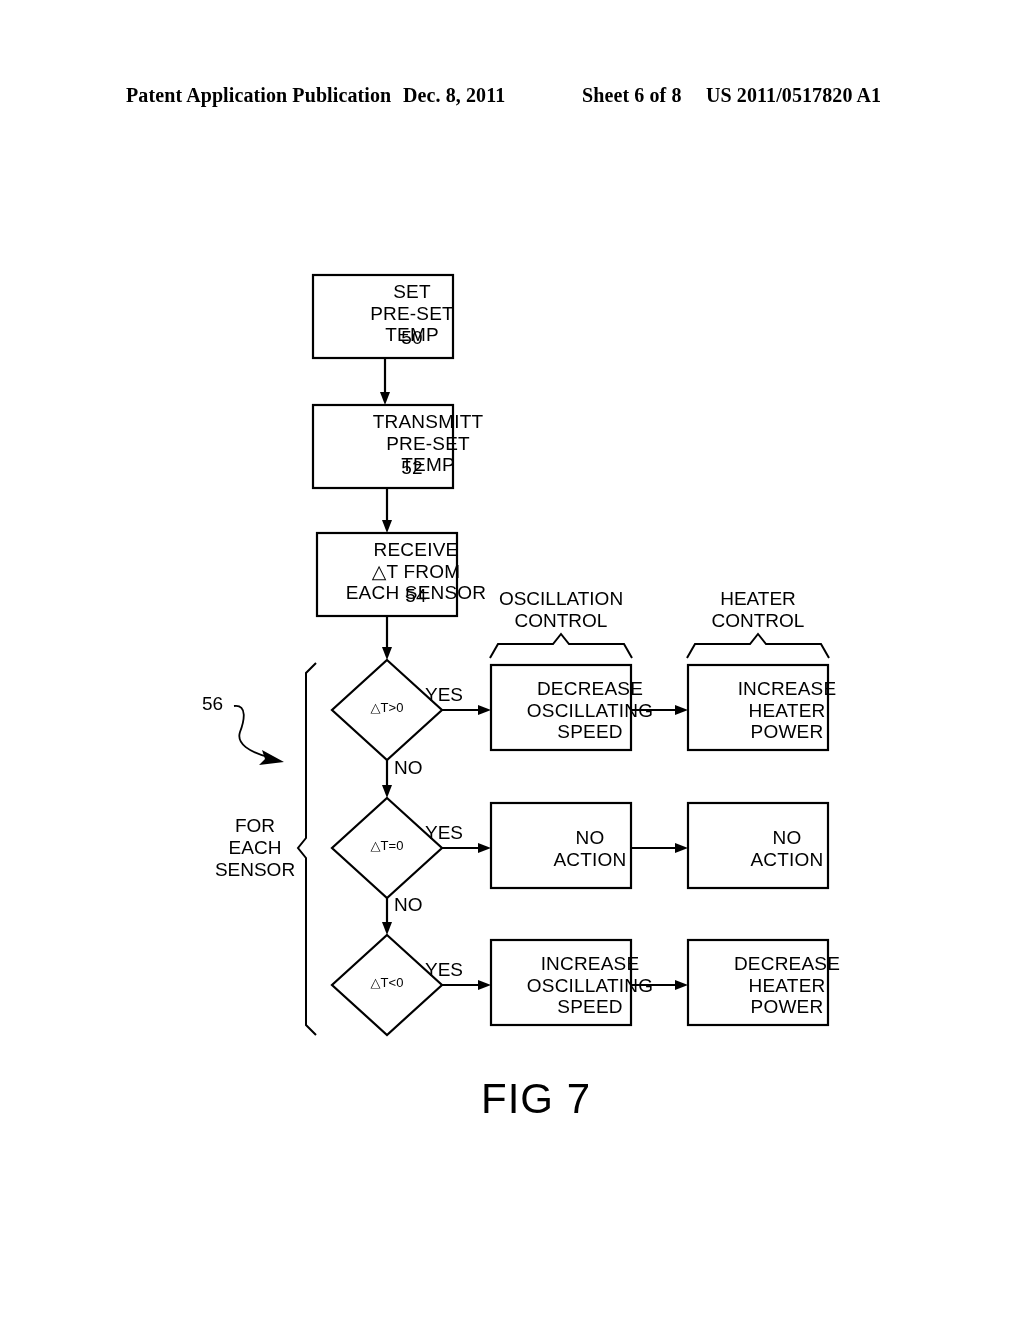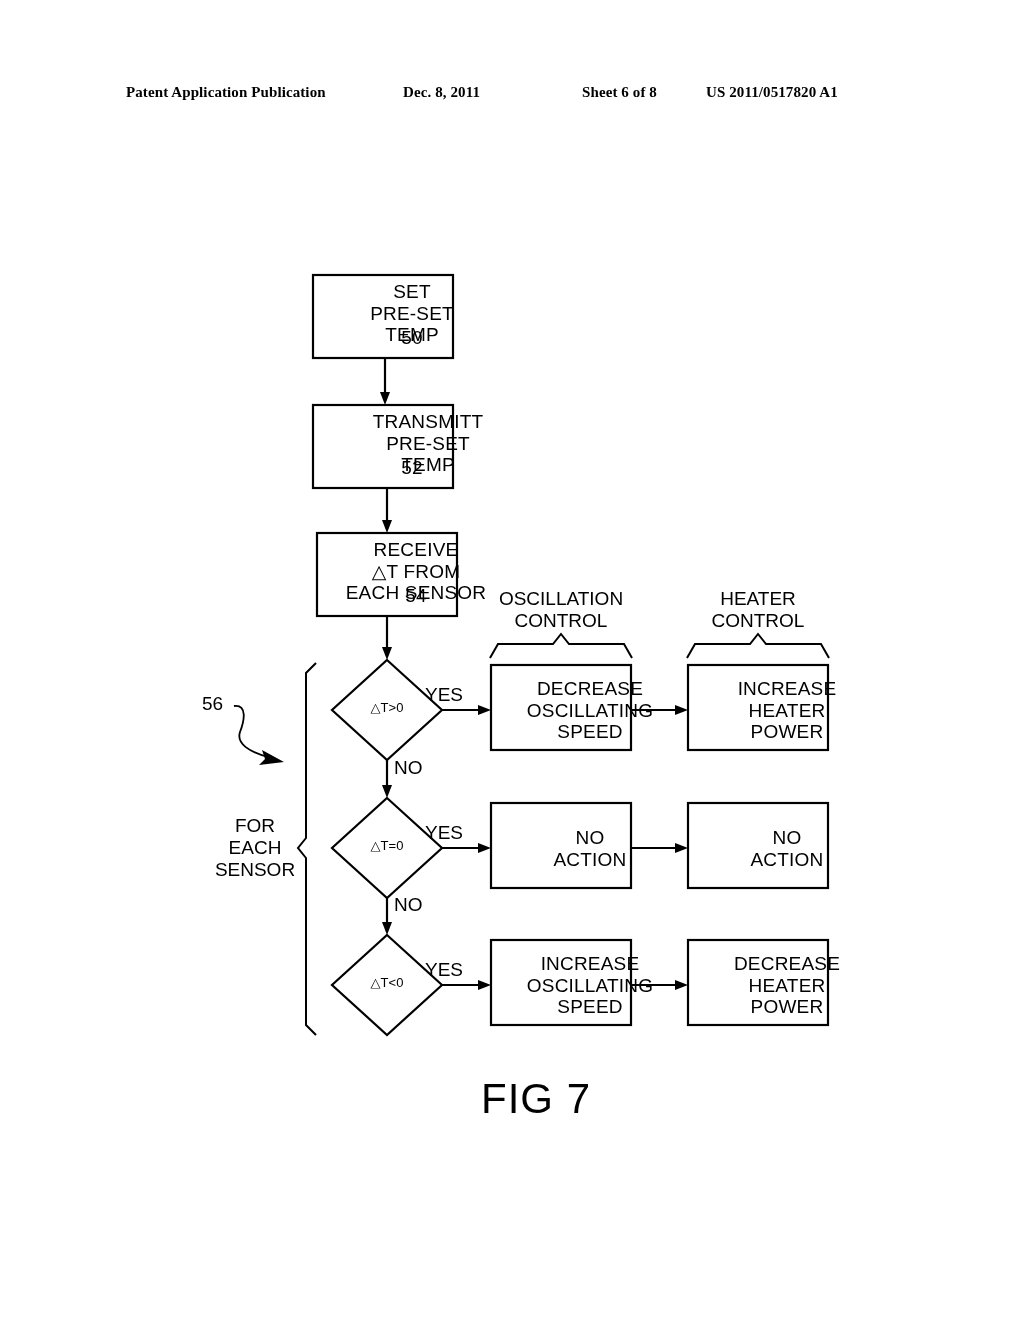--- a/index.html
+++ b/index.html
@@ -18,21 +18,21 @@
 
   
   .pub-header {
     position: absolute;
     left: 0;
     top: 84px;
     width: 1024px;
     height: 28px;
     font-family: "Liberation Serif", serif;
     font-weight: bold;
-    font-size: 15px;
+    font-size: 20px;
     letter-spacing: 0.1px;
     white-space: nowrap;
   }
   .pub-header .h-title   { position: absolute; left: 126px; top: 0; }
   .pub-header .h-date    { position: absolute; left: 403px; top: 0; }
   .pub-header .h-sheet   { position: absolute; left: 551px; top: 0; margin-left: 31px; }
   .pub-header .h-docnum  { position: absolute; left: 706px; top: 0; }
 
   
   #figure {

